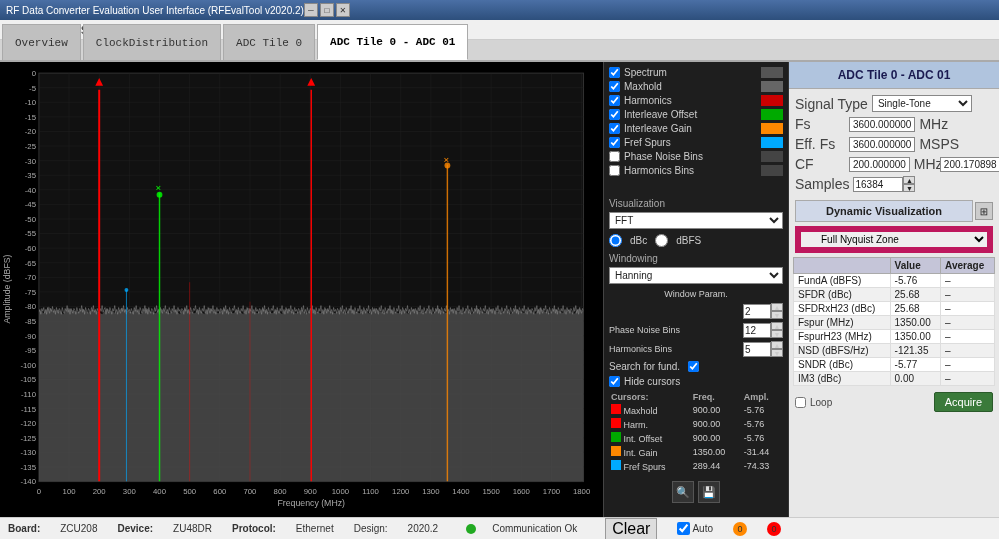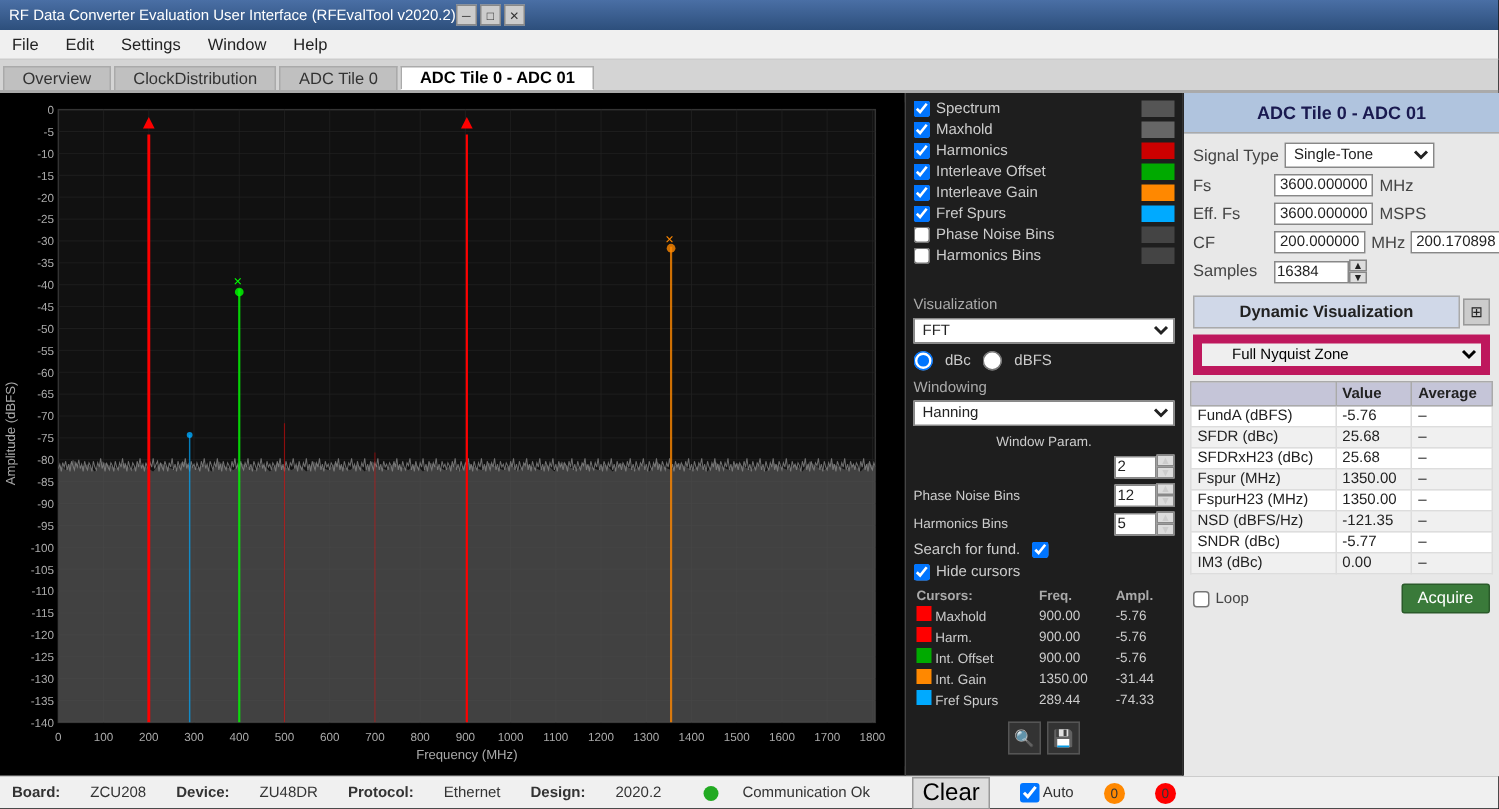--- a/index.html
+++ b/index.html
@@ -9,21 +9,21 @@
     #title-bar { background: linear-gradient(to bottom, #4a6fa5, #2d4f7c); height: 20px; display: flex; align-items: center; padding: 0 6px; color: #fff; font-size: 10px; }
     #title-bar .win-btns { display: flex; gap: 2px; }
     #title-bar .win-btn { width: 14px; height: 14px; border: 1px solid #888; background: #ccc; cursor: pointer; font-size: 8px; display: flex; align-items: center; justify-content: center; color: #333; }
     
     
     #menu-bar { background: #f0f0f0; height: 20px; display: flex; align-items: center; padding: 0 4px; gap: 10px; border-bottom: 1px solid #ccc; color: #222; font-size: 11px; }
     #menu-bar span { cursor: pointer; padding: 2px 4px; }
     
     
     #tab-bar { background: #d4d4d4; height: 22px; display: flex; align-items: flex-end; padding: 0 2px; border-bottom: 2px solid #aaa; }
-    .tab { padding: 3px 12px; background: #c0c0c0; border: 1px solid #aaa; border-bottom: none; font-size: 11px; cursor: pointer; color: #333; margin-right: 2px; height: 16px; display: flex; align-items: center; }
+    .tab { padding: 3px 12px; background: #c0c0c0; border: 1px solid #aaa; border-bottom: none; font-size: 11px; cursor: pointer; color: #333; margin-right: 2px; height: 36px; display: flex; align-items: center; font-family: Liberation Mono, monospace; }
     .tab.active { background: #fff; border-bottom: 1px solid #fff; color: #000; font-weight: bold; }
     
     
     #main { display: flex; height: calc(539px - 20px - 20px - 22px - 22px); background: #1a1a1a; }
     
     
     #chart-area { flex: 1; position: relative; background: #000; border-right: 1px solid #444; }
     
     
     #controls-panel { width: 170px; background: #1a1a1a; border-right: 1px solid #444; padding: 4px; overflow-y: auto; }
@@ -48,21 +48,21 @@
     
     select.small { font-size: 10px; background: #fff; color: #222; border: 1px solid #888; padding: 1px; }
     input.small { font-size: 10px; background: #fff; color: #222; border: 1px solid #888; padding: 1px; width: 40px; }
     
     
     .radio-group { display: flex; gap: 8px; align-items: center; color: #ccc; font-size: 10px; }
     
     
     .props-header { background: #b0c4de; text-align: center; padding: 6px; font-weight: bold; font-size: 12px; color: #1a1a50; border-bottom: 1px solid #aaa; }
     .props-row { display: flex; align-items: center; padding: 2px 6px; gap: 4px; }
-    .props-label { color: #444; font-size: 11px; min-width: 50px; }
+    .props-label { color: #444; font-size: 14px; min-width: 50px; }
     .props-value-box { background: #fff; border: 1px solid #888; padding: 1px 3px; font-size: 10px; color: #222; }
     .props-section { background: #d0d8e8; text-align: center; padding: 4px; font-weight: bold; font-size: 11px; color: #222; margin: 4px 0; border: 1px solid #aaa; }
     .props-table { width: 100%; border-collapse: collapse; font-size: 10px; }
     .props-table th { background: #c5c5d8; padding: 2px 4px; text-align: left; border: 1px solid #aaa; color: #222; }
     .props-table td { padding: 1px 4px; border: 1px solid #ddd; color: #222; background: #fff; }
     .props-table tr:nth-child(even) td { background: #f0f0f0; }
     
     .zone-select-row { display: flex; align-items: center; padding: 2px 6px; gap: 4px; }
     .zone-select { font-size: 10px; border: 6px solid #be185d; padding: 1px 16px; }
     
@@ -543,21 +543,21 @@
 
 </div>
 
 <div id="status-bar">
   <span style="font-weight:bold;">Board:</span>
   <span>ZCU208</span>
   <span style="font-weight:bold;">Device:</span>
   <span>ZU48DR</span>
   <span style="font-weight:bold;">Protocol:</span>
   <span>Ethernet</span>
-  <span style="font-weight:bold;">Design:</span>
+  <span style="font-weight:normal;">Design:</span>
   <span>2020.2</span>
   <span style="margin-left:8px;display:flex;align-items:center;gap:16px;">
     <span class="status-dot"></span>
     <span>Communication Ok</span>
   </span>
   <button style="margin-left:8px;font-size:16px;padding:1px 6px;background:#ddd;border:1px solid #999;cursor:pointer;">Clear</button>
   <span style="display:flex;align-items:center;gap:2px;">
     <input type="checkbox" checked="" style="">
     <span>Auto</span>
   </span>

